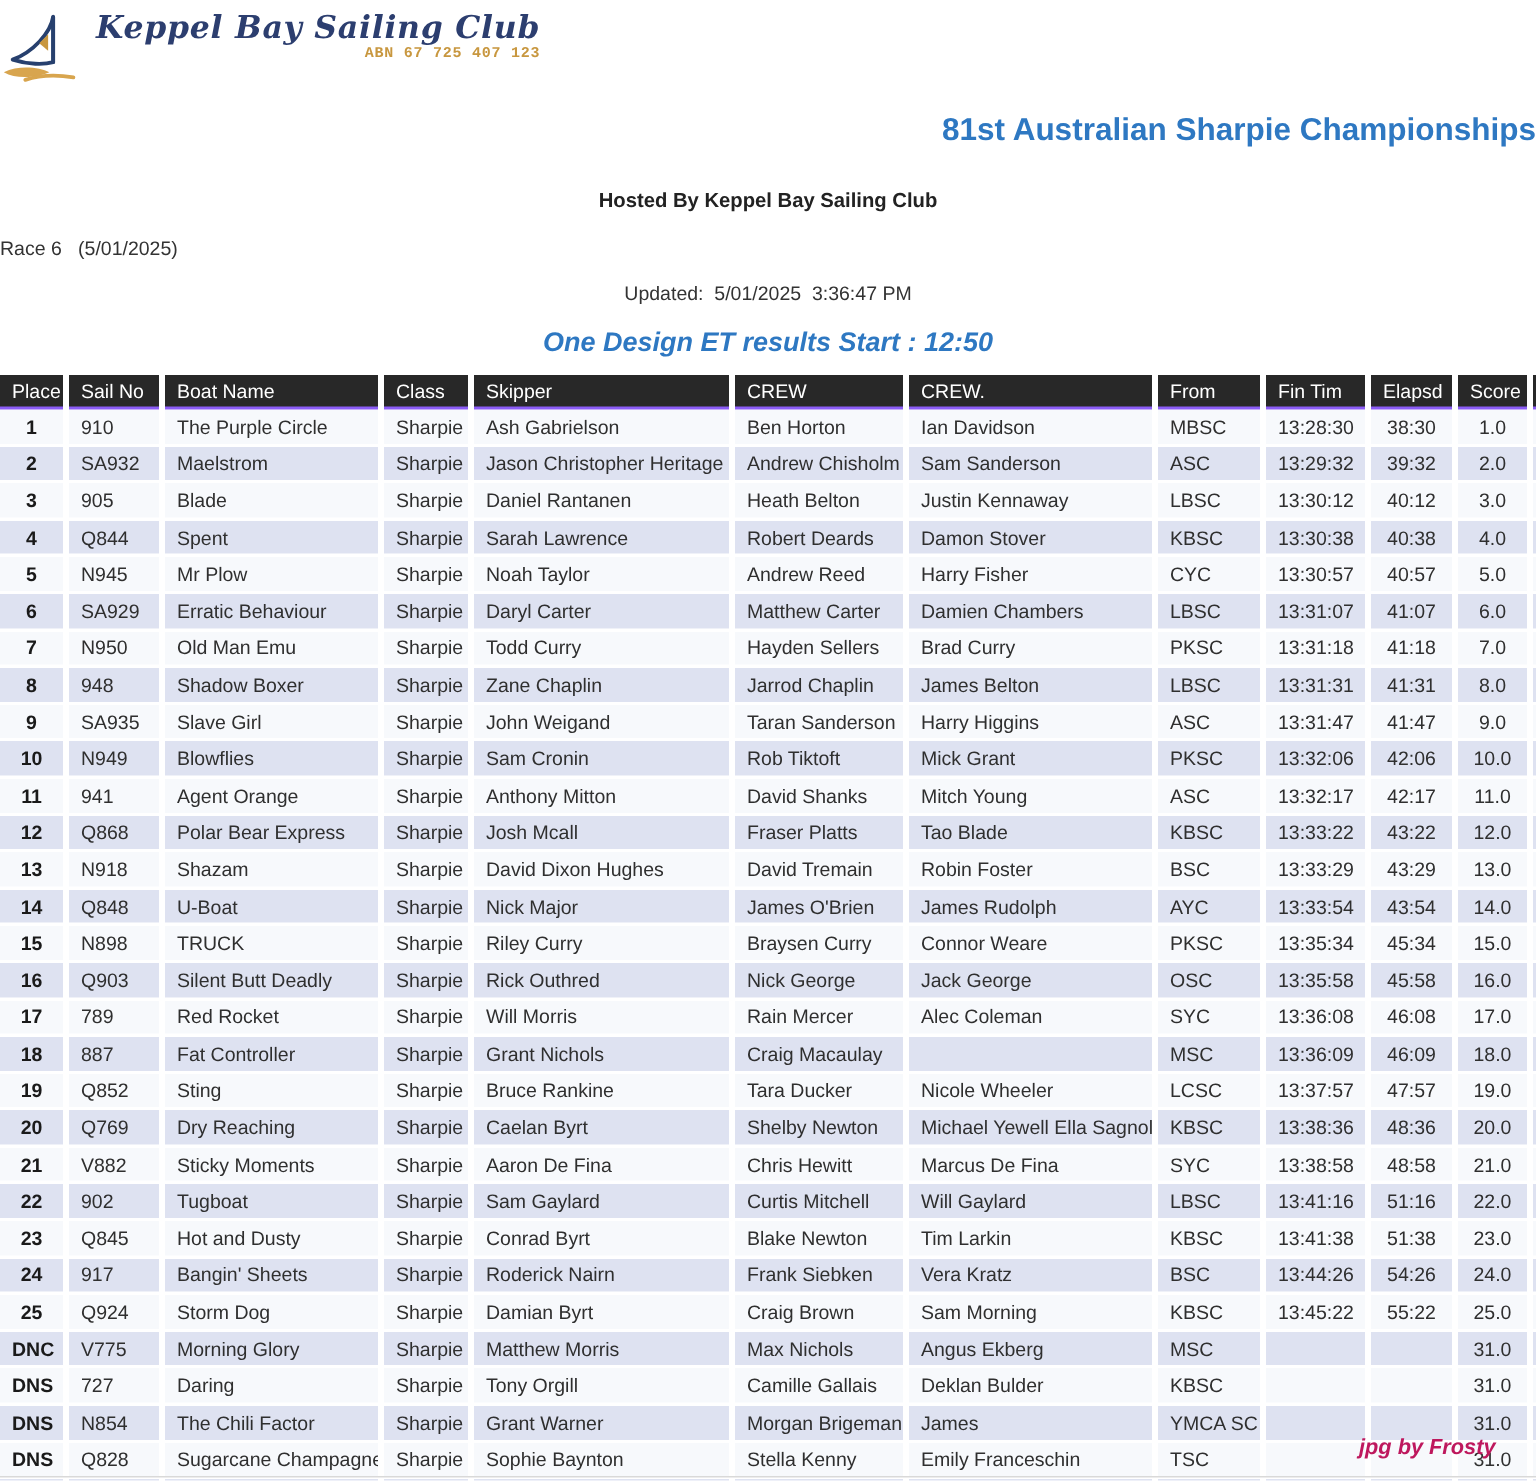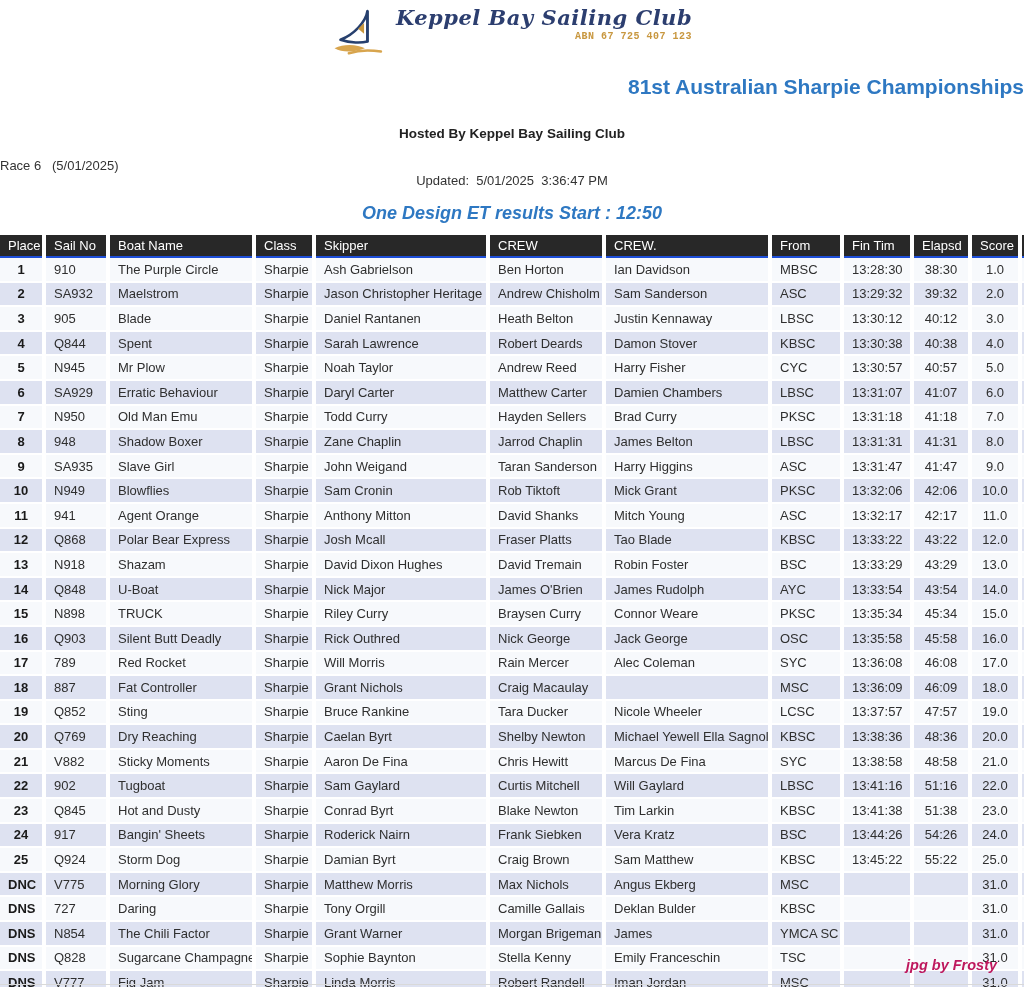--- a/index.html
+++ b/index.html
@@ -2,39 +2,39 @@
 <html><head>
 <meta charset="utf-8">
 <style>
   * { margin:0; padding:0; box-sizing:border-box; }
   html,body { background:#fff; }
   body {
     width:1024px; height:987px; overflow:hidden; position:relative;
     font-family:"Liberation Sans", sans-serif; color:#333;
   }
   
-  .logo-row { display:flex; justify-content:center; align-items:flex-start; padding-top:5px; height:60px; }
+  .logo-row { display:flex; align-items:flex-start; padding-top:5px; height:60px; }
   .logo-mark { margin-right:10px; margin-top:2px; }
   .logo-textblock { display:flex; flex-direction:column; }
   .club-name {
     font-family:"DejaVu Serif", serif; font-style:italic; font-weight:bold;
     color:#2c3e6f; font-size:21px; letter-spacing:0.5px; line-height:1.2;
   }
   .club-abn { color:#c8973f; font-size:10px; font-weight:bold; text-align:right; margin-top:1px; letter-spacing:0.5px;font-family:Liberation Mono, monospace; }
   
   .page-title { margin-top:15px; text-align:right; color:#2e78c2; font-size:21px; font-weight:bold; }
   .hosted-line { margin-top:27px; text-align:center; color:#222; font-size:13.5px; font-weight:bold; white-space:pre; }
   .race-line   { margin-top:17px; text-align:left; color:#333; font-size:13px; white-space:pre; }
-  .updated-line{ text-align:center; color:#333; font-size:13px; white-space:pre; }
+  .updated-line{ margin-top:15px; text-align:center; color:#333; font-size:13px; white-space:pre; }
   .start-line  { margin-top:15px; text-align:center; color:#2e78c2; font-size:18px; font-weight:bold; font-style:italic; white-space:pre; }
   
   table { border-collapse:collapse; table-layout:fixed; width:1080px; margin-top:11px; }
   th {
     background:#282828; color:#fff; font-weight:400; font-size:13px; text-align:left;
-    padding:0 8px; height:22px; border-right:4px solid #fff; border-bottom:2px solid #1d4ed8;
+    padding:0 8px; height:22px; border-right:4px solid #fff; border-bottom:2px solid #8b5cf6;
     white-space:nowrap; overflow:hidden;
   }
   td {
     font-size:13px; padding:0 8px; height:24.6px;
     border-right:4px solid #fff; border-bottom:2px solid #fff;
     white-space:nowrap; overflow:hidden; color:#2f2f2f;
   }
   tbody tr:nth-child(odd)  td { background:#f7f9fc; }
   tbody tr:nth-child(even) td { background:#dee2f1; }
   td.col-place { font-weight:bold; text-align:center; color:#1a1a1a; }
@@ -440,21 +440,21 @@
         <td class="col-score">24.0</td>
         <td class="stub"></td>
       </tr>
       <tr>
         <td class="col-place">25</td>
         <td class="col-sail_no">Q924</td>
         <td class="col-boat_name">Storm Dog</td>
         <td class="col-boat_class">Sharpie</td>
         <td class="col-skipper">Damian Byrt</td>
         <td class="col-crew">Craig Brown</td>
-        <td class="col-crew2">Sam Matthew</td>
+        <td class="col-crew2">Sam Morning</td>
         <td class="col-from">KBSC</td>
         <td class="col-fin_tim">13:45:22</td>
         <td class="col-elapsd">55:22</td>
         <td class="col-score">25.0</td>
         <td class="stub"></td>
       </tr>
       <tr>
         <td class="col-place">DNC</td>
         <td class="col-sail_no">V775</td>
         <td class="col-boat_name">Morning Glory</td>

